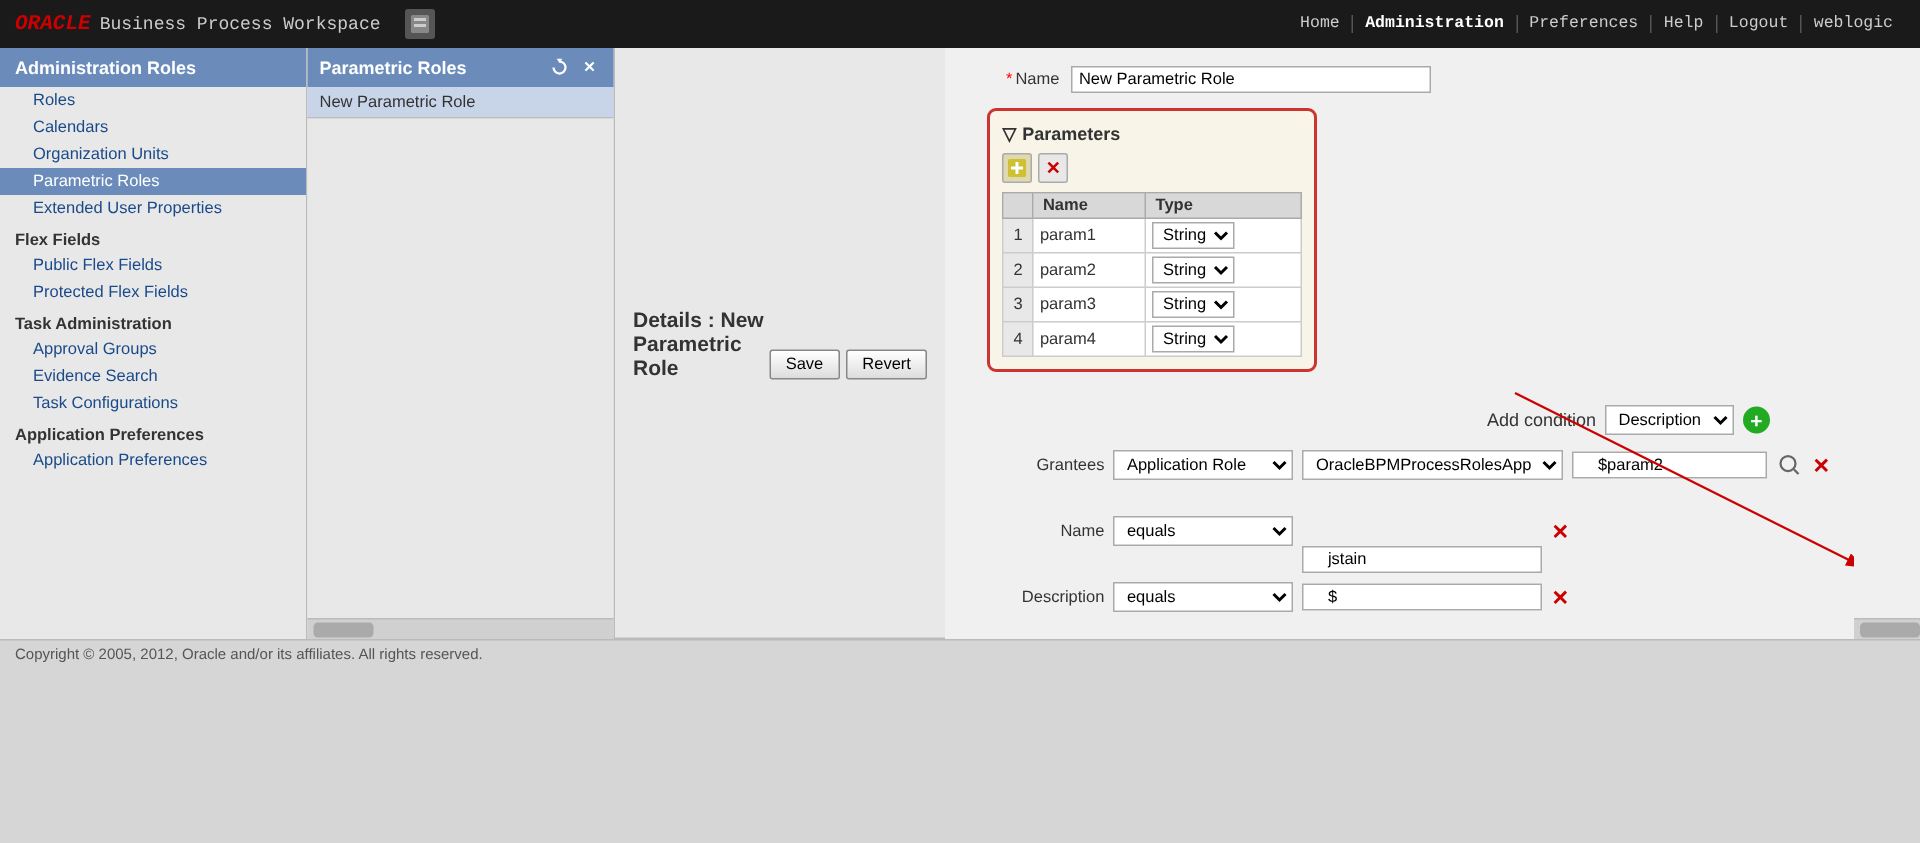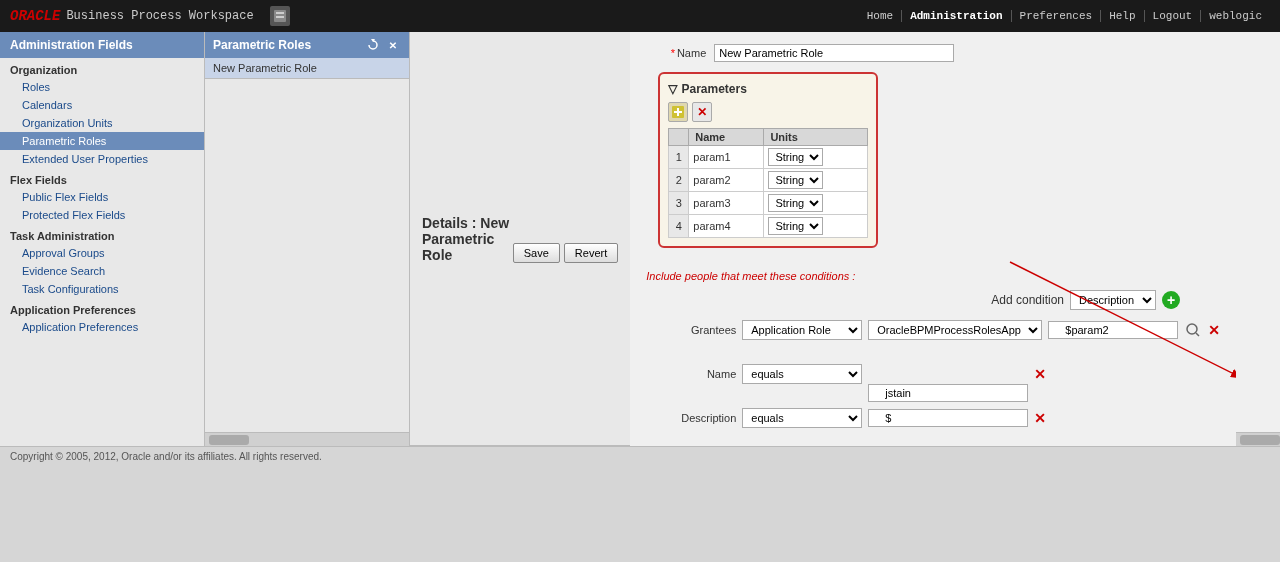--- a/index.html
+++ b/index.html
@@ -358,23 +358,22 @@
     <a href="#">Preferences</a>
     <a href="#">Help</a>
     <a href="#">Logout</a>
     <a href="#">weblogic</a>
   </div>
 </div>
 
 <div id="content-area">
 
   <div id="sidebar">
-    <div class="sidebar-header">Administration Fields</div>
-
-    <div class="sidebar-section-label">Organization</div>
+    <div class="sidebar-header">Administration Roles</div>
+
     <div class="sidebar-item">Roles</div>
     <div class="sidebar-item">Calendars</div>
     <div class="sidebar-item">Organization Units</div>
     <div class="sidebar-item active">Parametric Roles</div>
     <div class="sidebar-item">Extended User Properties</div>
 
     <div class="sidebar-section-label">Flex Fields</div>
     <div class="sidebar-item">Public Flex Fields</div>
     <div class="sidebar-item">Protected Flex Fields</div>
 
@@ -439,21 +438,21 @@
                 <line x1="3" y1="7" x2="11" y2="7" stroke="white" stroke-width="2"></line>
               </svg>
             </span>
             <span class="icon-btn" title="Delete" style="background:#e8e8e8; border:1px solid #aaa; border-radius:2px; width:20px; height:20px; color:#cc0000; font-weight:bold; font-size:12px;">✕</span>
           </div>
           <table class="params-table">
             <thead>
               <tr>
                 <th></th>
                 <th>Name</th>
-                <th>Units</th>
+                <th>Type</th>
               </tr>
             </thead>
             <tbody id="params-tbody">
             <tr>
     <td class="row-num">1</td>
     <td>param1</td>
     <td>
       <select class="type-select">
         <option>String</option>
       </select>
@@ -484,21 +483,20 @@
       <select class="type-select">
         <option>String</option>
       </select>
     </td>
   </tr>
               </tbody>
           </table>
         </div>
       </div>
 
-      <div class="conditions-label">Include people that meet these conditions :</div>
 
       <div class="add-condition-row">
         <span>Add condition</span>
         <select class="condition-select">
           <option>Description</option>
         </select>
         <span class="add-icon">+</span>
       </div>
 
       <div class="condition-row" style="margin-left: 20px;">

